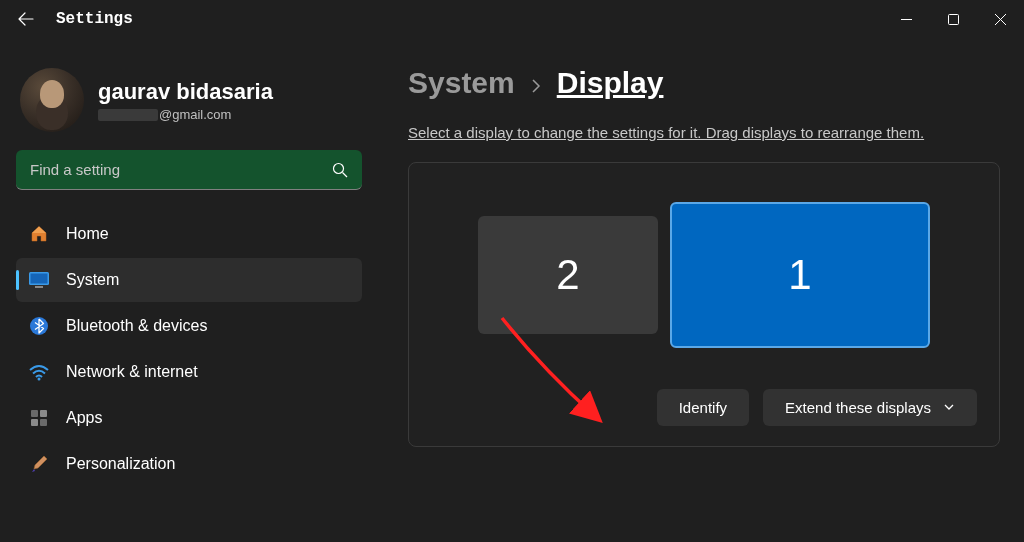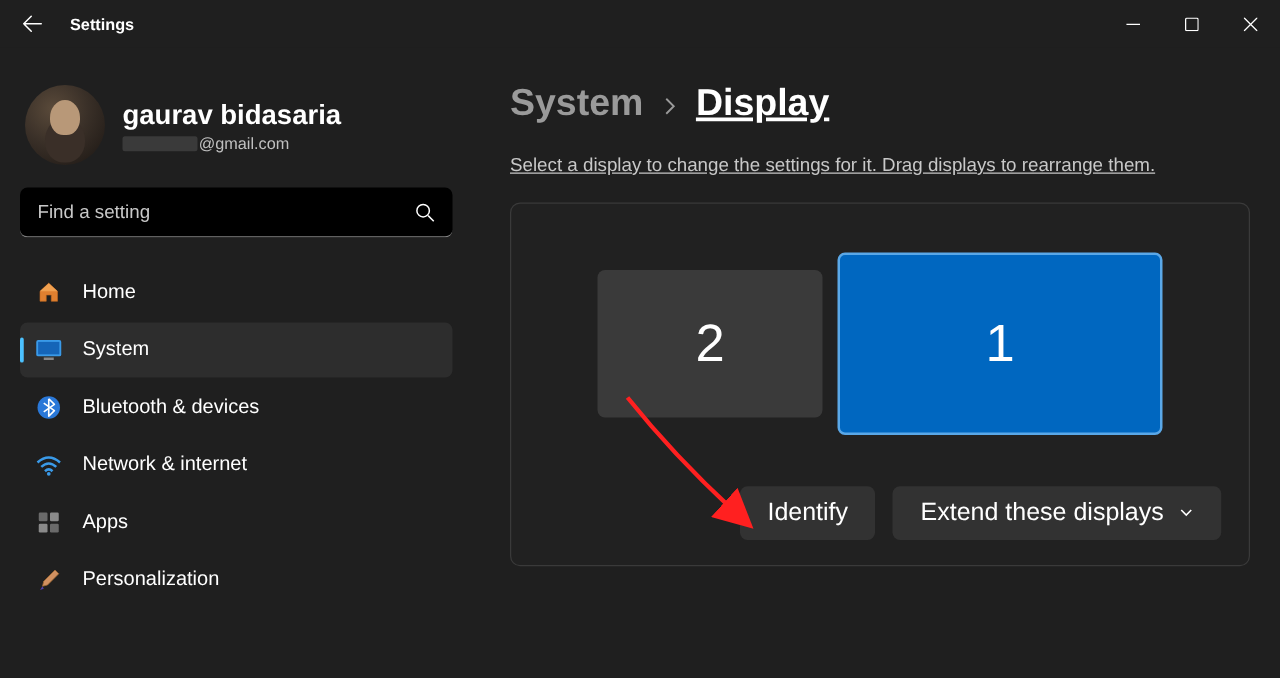--- a/index.html
+++ b/index.html
@@ -22,23 +22,24 @@
     .back-btn {
       width: 20px;
       height: 20px;
       display: flex;
       align-items: center;
       justify-content: center;
       margin-right: 20px;
       cursor: pointer;
     }
     .title {
-      font-size: 13px;
+      font-size: 16px;
       font-weight: 600;
       color: #ffffff;
+      font-family: Liberation Mono, monospace;
     }
     .window-controls {
       margin-left: auto;
       display: flex;
       height: 100%;
     }
     .win-btn {
       width: 47px;
       height: 100%;
       display: flex;
@@ -92,21 +93,21 @@
     }
     .email-hidden {
       display:inline-block;
       width:60px; height:12px;
       background:#3a3a3a;
       border-radius:2px;
       vertical-align:middle;
       margin-right:1px;
     }
     .search-box {
-      background: #000000;
+      background: #14532d;
       border-radius: 6px;
       height: 40px;
       display: flex;
       align-items: center;
       padding: 0 14px;
       border-bottom: 1.5px solid #808080;
       margin-bottom: 22px;
     }
     .search-input {
       flex: 1;
@@ -214,21 +215,21 @@
     }
     .panel-actions {
       display: flex;
       justify-content: flex-end;
       gap: 14px;
     }
     .btn {
       background: #323232;
       border-radius: 6px;
       padding: 10px 22px;
-      font-size: 20px;
+      font-size: 15px;
       color: #ffffff;
       cursor: pointer;
       display: flex;
       align-items: center;
       gap: 12px;
     }
     .arrow-annotation {
       position: absolute;
       left: 78px;
       top: 150px;

